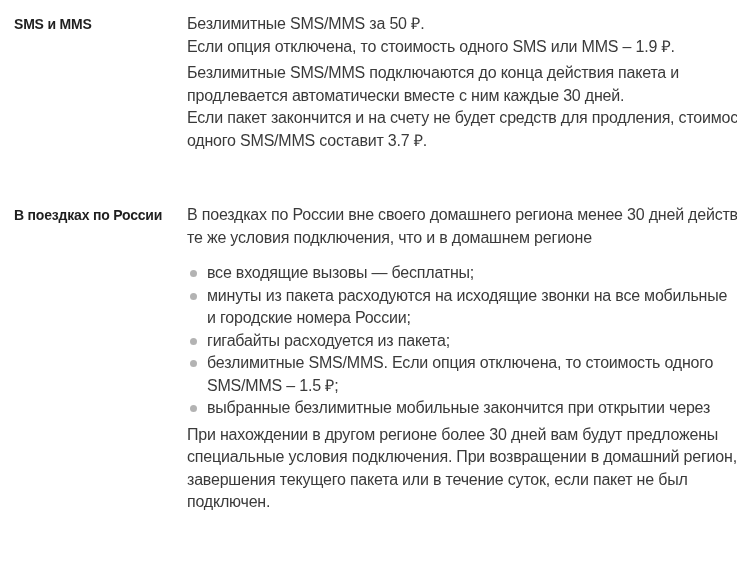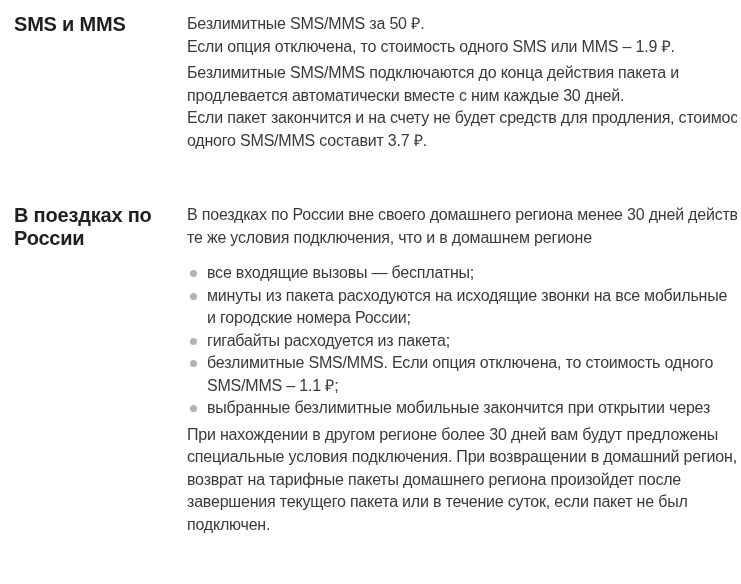--- a/index.html
+++ b/index.html
@@ -12,21 +12,21 @@
   .page {
     width: 741px; height: 584px;
     padding: 13px 4px 0 14px;
     overflow: hidden;
     background: var(--background, #ffffff);
   }
   .section { display: flex; align-items: flex-start; }
   .section + .section { margin-top: 52px; }
   .label-col {
     flex: 0 0 173px; width: 173px;
-    font-size: 20px; font-weight: bold;
+    font-size: 14px; font-weight: bold;
     line-height: 22.5px;
     letter-spacing: -0.2px;
     color: var(--label_color, #1f1f1f);
   }
   .body-col {
     flex: 1 1 auto; min-width: 0;
     font-size: 16px;
     line-height: 22.5px;
     letter-spacing: -0.2px;
     color: var(--text_color, #3a3a3a);
@@ -80,31 +80,30 @@
           <div class="line">минуты из пакета расходуются на исходящие звонки на все мобильные</div>
           <div class="line">и городские номера России;</div>
         </div>
         <div class="bullet-item">
           <span class="dot"></span>
           <div class="line">гигабайты расходуется из пакета;</div>
         </div>
         <div class="bullet-item">
           <span class="dot"></span>
           <div class="line">безлимитные SMS/MMS. Если опция отключена, то стоимость одного</div>
-          <div class="line">SMS/MMS – 1.1 ₽;</div>
+          <div class="line">SMS/MMS – 1.5 ₽;</div>
         </div>
         <div class="bullet-item">
           <span class="dot"></span>
           <div class="line">выбранные безлимитные мобильные закончится при открытии через</div>
         </div>
       </div>
 
       <div class="block">
         <div class="line">При нахождении в другом регионе более 30 дней вам будут предложены</div>
         <div class="line">специальные условия подключения. При возвращении в домашний регион,</div>
-        <div class="line">возврат на тарифные пакеты домашнего региона произойдет после</div>
         <div class="line">завершения текущего пакета или в течение суток, если пакет не был</div>
         <div class="line">подключен.</div>
       </div>
     </div>
   </div>
 
 </div>
 
 </body></html>

